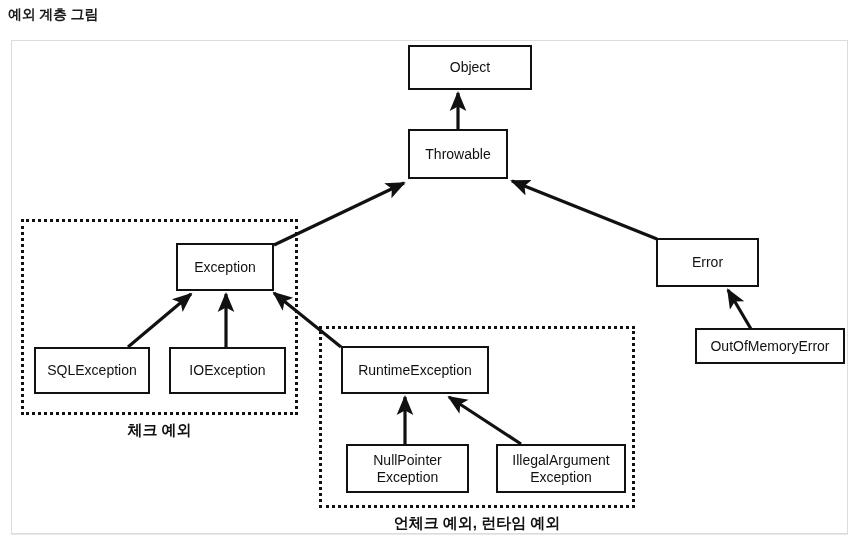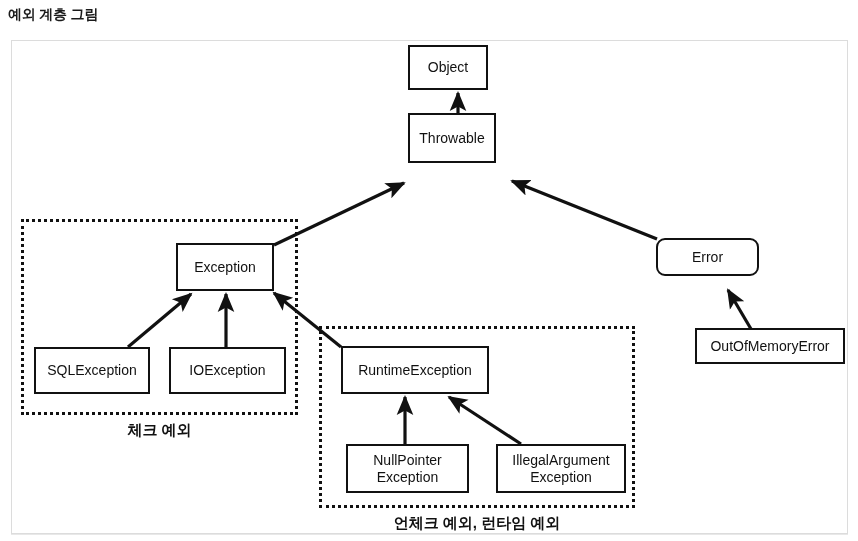--- a/index.html
+++ b/index.html
@@ -108,24 +108,24 @@
           <line x1="739" y1="288" x2="716" y2="249" stroke="#111111" stroke-width="3.2" marker-end="url(#arrowhead)"></line>
         </g>
     </svg>
     <div id="group-layer">
         <div class="group-box" style="left: 9px; top: 178px; width: 277px; height: 196px;"></div>
         <div class="group-label" style="left: 9px; top: 380px; width: 277px;">체크 예외</div>
         <div class="group-box" style="left: 307px; top: 285px; width: 316px; height: 182px;"></div>
         <div class="group-label" style="left: 307px; top: 473px; width: 316px;">언체크 예외, 런타임 예외</div>
       </div>
     <div id="node-layer">
-        <div class="node" style="left: 396px; top: 4px; width: 80px; height: 45px;">Object</div>
-        <div class="node" style="left: 396px; top: 72px; width: 88px; height: 50px;">Throwable</div>
+        <div class="node" style="left: 396px; top: 4px; width: 124px; height: 45px;">Object</div>
+        <div class="node" style="left: 396px; top: 88px; width: 100px; height: 50px;">Throwable</div>
         <div class="node" style="left: 164px; top: 202px; width: 98px; height: 48px;">Exception</div>
-        <div class="node" style="left: 644px; top: 197px; width: 103px; height: 38px; border-radius: 9px;">Error</div>
+        <div class="node" style="left: 644px; top: 197px; width: 103px; height: 49px;">Error</div>
         <div class="node" style="left: 22px; top: 306px; width: 116px; height: 47px;">SQLException</div>
         <div class="node" style="left: 157px; top: 306px; width: 117px; height: 47px;">IOException</div>
         <div class="node" style="left: 329px; top: 305px; width: 148px; height: 48px;">RuntimeException</div>
         <div class="node" style="left: 683px; top: 287px; width: 150px; height: 36px;">OutOfMemoryError</div>
         <div class="node" style="left: 334px; top: 403px; width: 123px; height: 49px;">NullPointer
 Exception</div>
         <div class="node" style="left: 484px; top: 403px; width: 130px; height: 49px;">IllegalArgument
 Exception</div>
       </div>
   </div>

